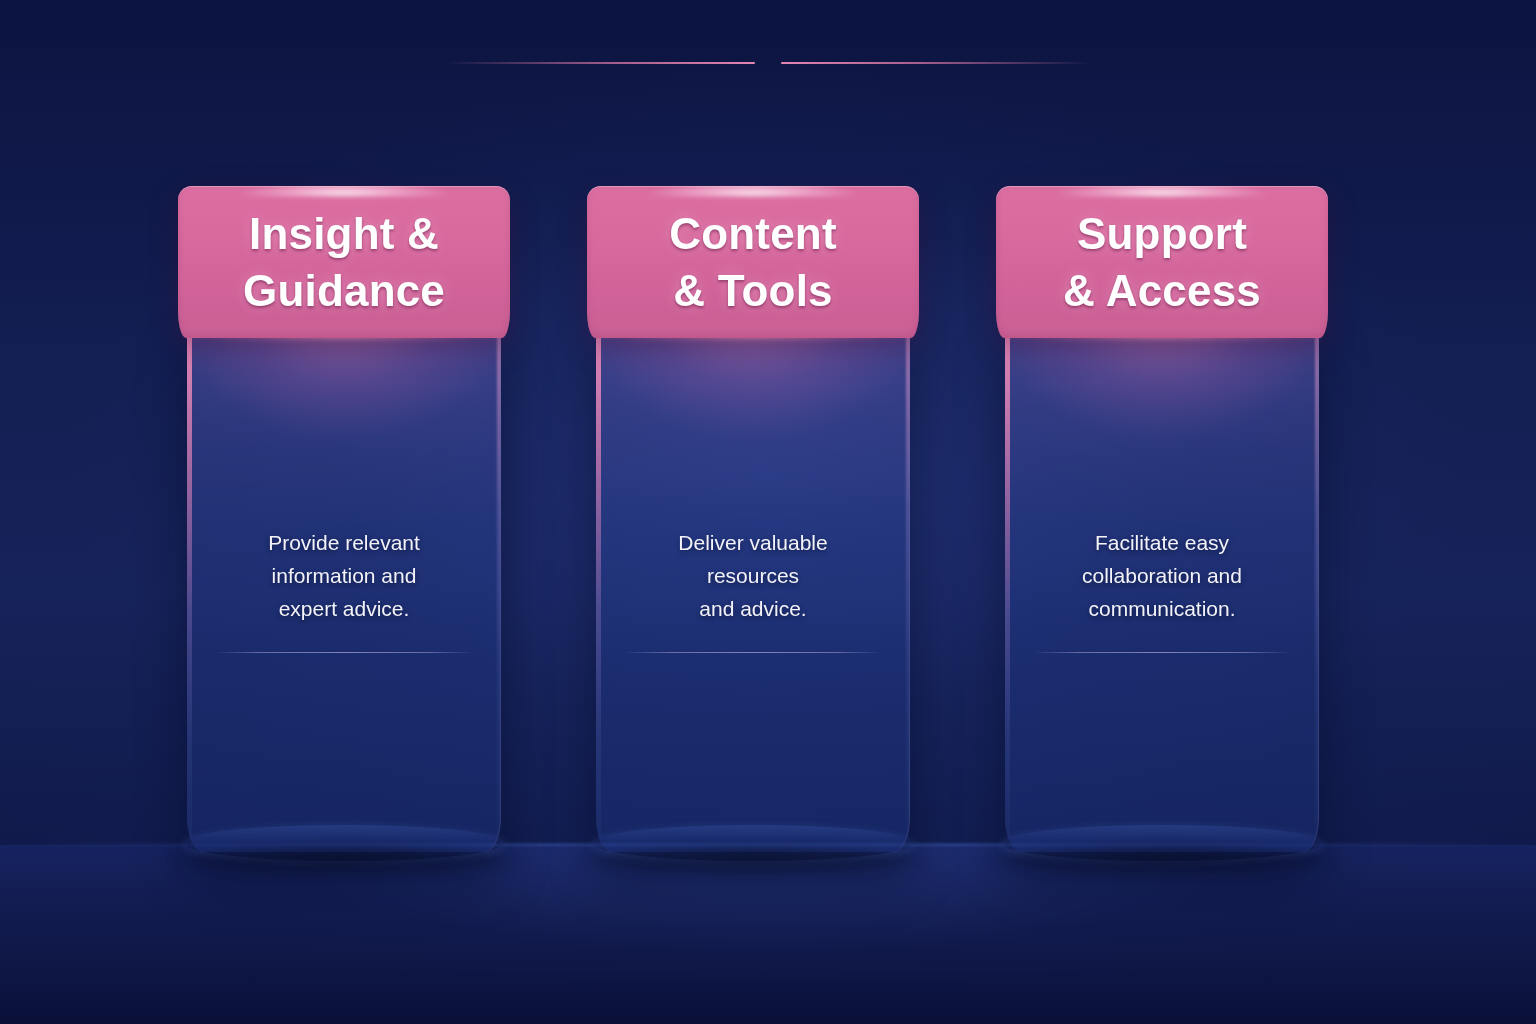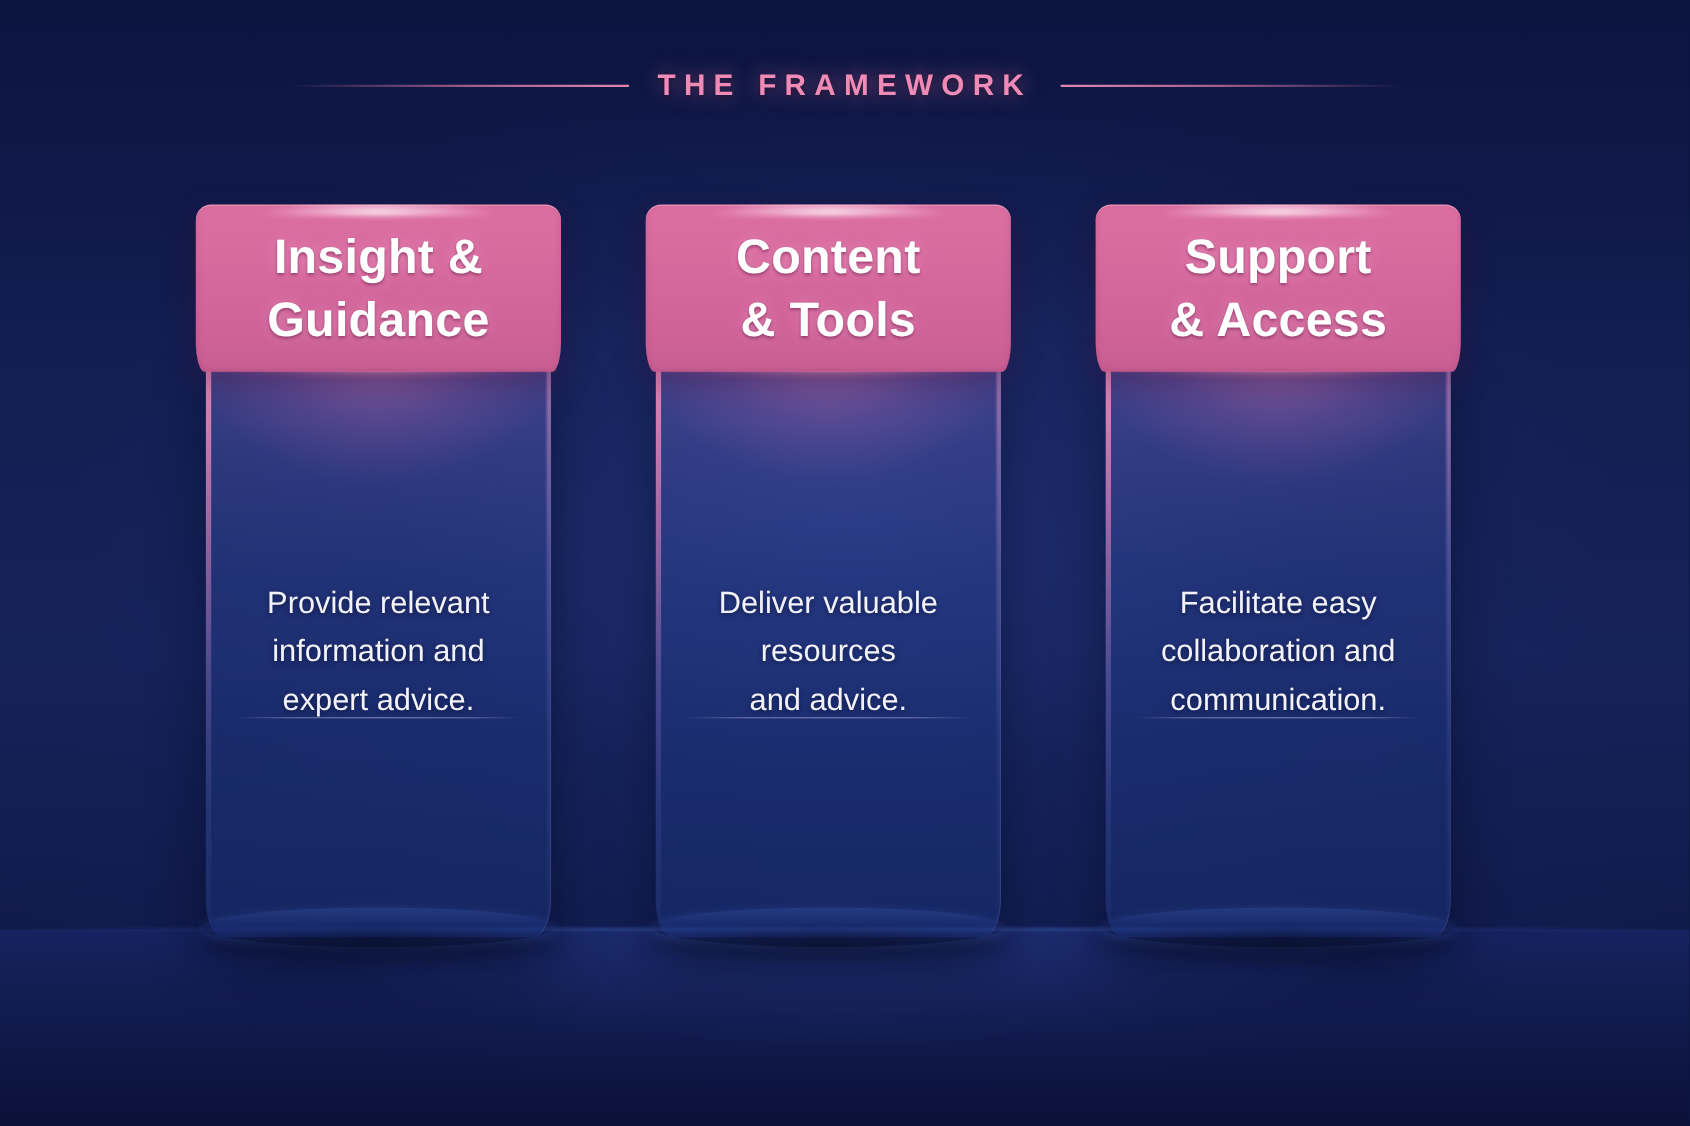--- a/index.html
+++ b/index.html
@@ -169,21 +169,21 @@
     filter:blur(2.2px);
     pointer-events:none;
   }
 
   
   .card-desc {
     position:absolute;
     left:24px; right:24px; top:200px;
     text-align:center;
     color:#f2f2f8;
-    font-size:28px;
+    font-size:21px;
     line-height:1.58;
     white-space:pre-line;
     text-shadow:0 2px 5px rgba(8,12,40,0.55);
   }
   .card-divider {
     position:absolute;
     left:28px; right:28px; top:326px;
     height:1px;
     background:linear-gradient(90deg, rgba(178,170,226,0) 0%, rgba(186,178,230,0.48) 18%, rgba(196,188,236,0.60) 50%, rgba(186,178,230,0.48) 82%, rgba(178,170,226,0) 100%);
   }
@@ -191,21 +191,20 @@
 </head>
 <body>
 
 <div id="stage">
 
   <div id="floor"></div>
   <div id="floor-line"></div>
 
   <div id="section-header">
     <div class="rule left"></div>
-    <div id="section-title">THE FRAMEWORK</div>
     <div class="rule right"></div>
   </div>
 
   <div id="cards">
 
     <div class="card">
       <div class="card-body">
         <div class="card-desc">Provide relevant
 information and
 expert advice.</div>

